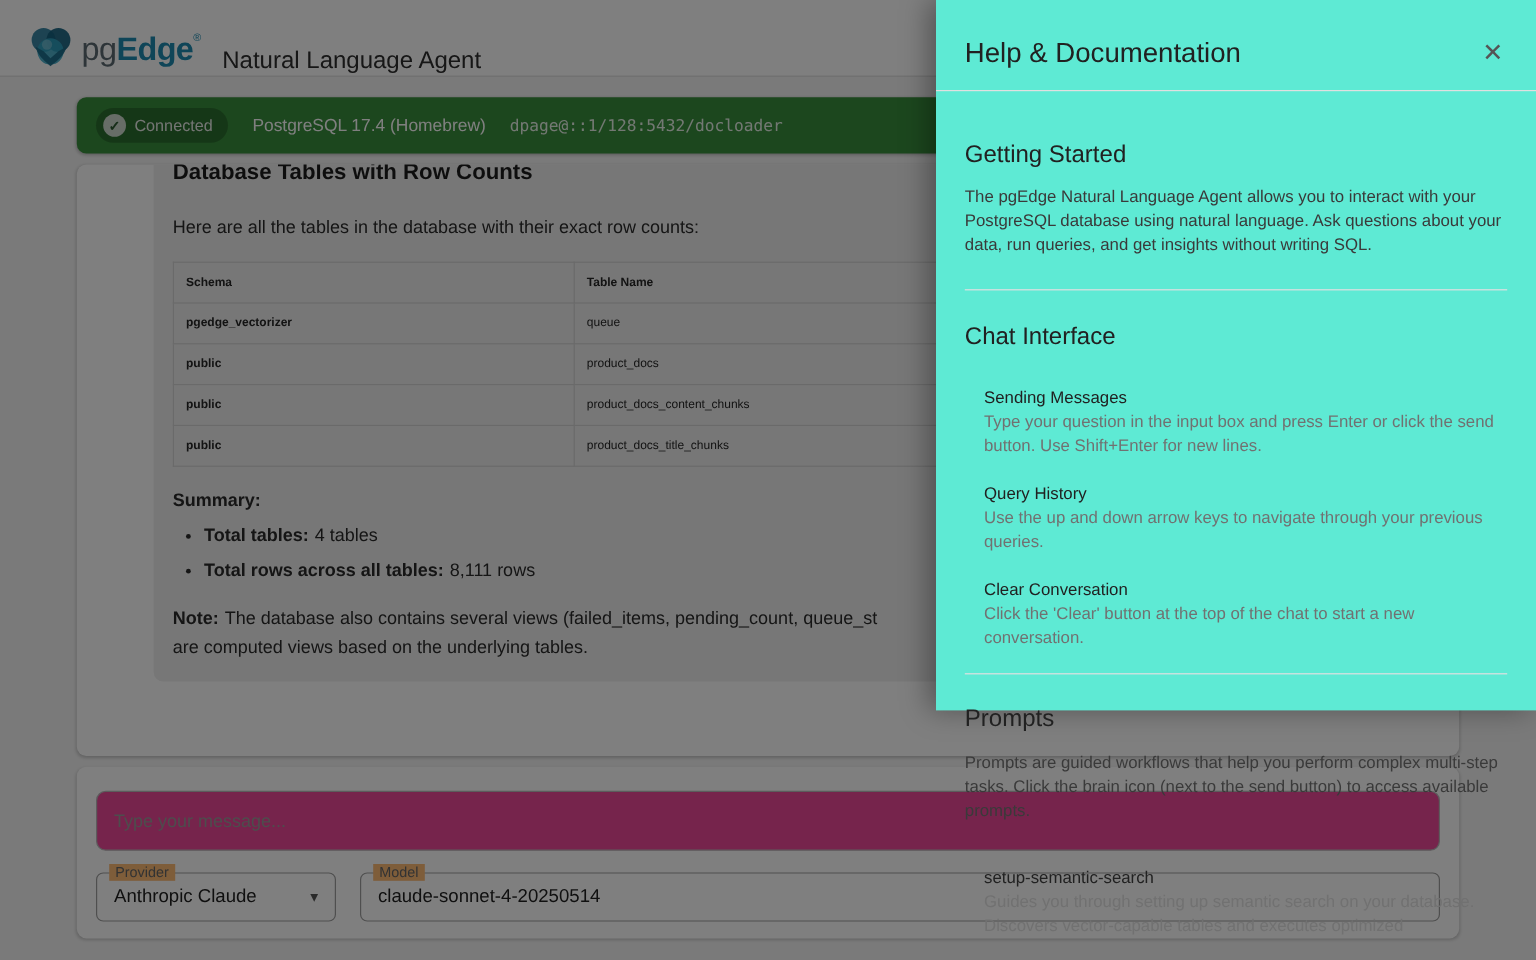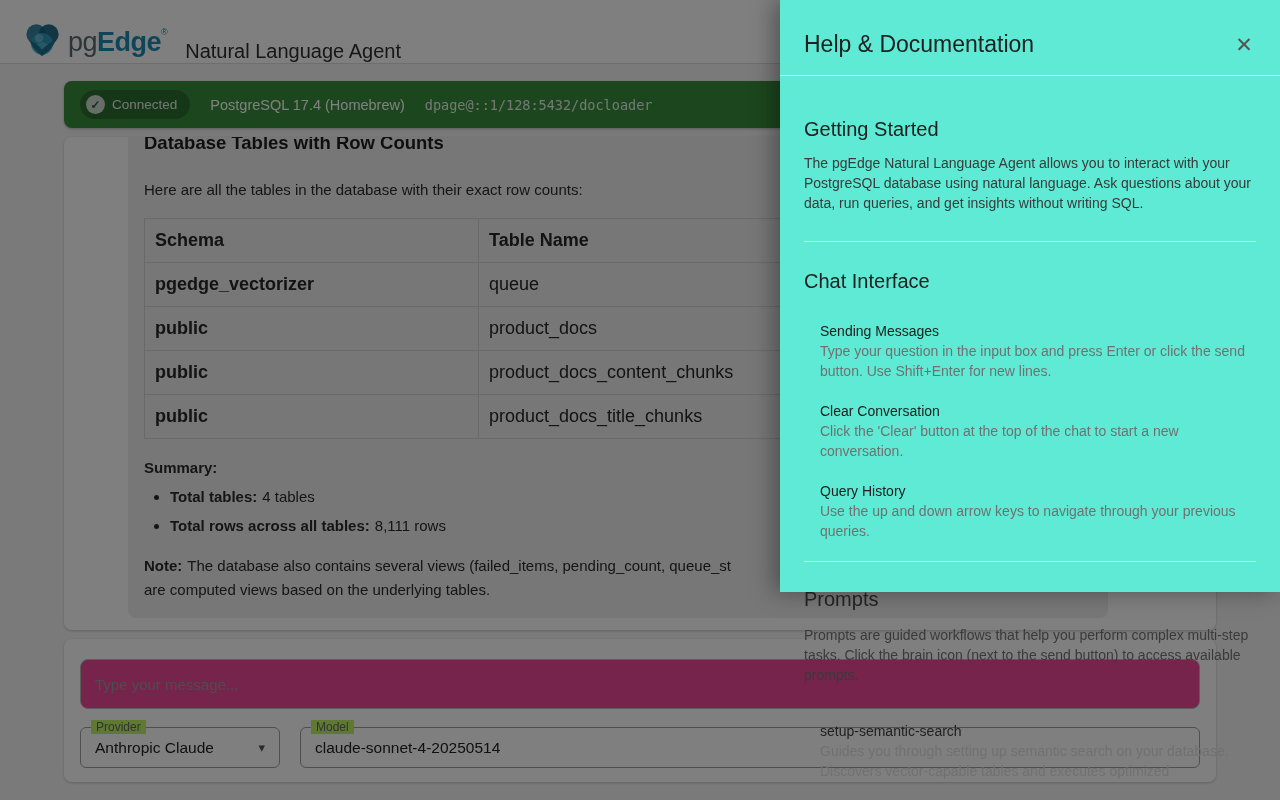--- a/index.html
+++ b/index.html
@@ -28,39 +28,39 @@
               font-family:"DejaVu Sans Mono", monospace; }
 
   .chat-card { position:absolute; left:64px; top:137px; width:1152px; height:493px; background:#ffffff;
                border-radius:8px; box-shadow:0 1px 3px rgba(0,0,0,0.2); overflow:hidden; padding:0 16px; }
   .bubble { margin-left:48px; margin-top:-22px; width:980px; background:#efefef; border-radius:8px;
             padding:16px; color:#2b2b2b; font-size:15px; }
   .bubble h3 { font-size:18.5px; line-height:24px; color:#1d1d1d; margin:0 0 24px; }
   .bubble .intro { line-height:21px; margin:0 0 18px; }
   .db-table { border-collapse:collapse; width:900px; margin:0 0 20px; }
   .db-table th, .db-table td { border:1px solid #d4d4d4; padding:11px 10px; text-align:left;
-                               font-size:18px; color:#262626; }
+                               font-size:10px; color:#262626; }
   .db-table th { font-weight:bold; }
   .db-table td.schema { font-weight:bold; }
   .db-table col.c1 { width:334px; }
   .summary-label { font-weight:bold; margin:0 0 12px; }
   .bubble ul { margin:0 0 20px; padding-left:26px; }
   .bubble li { margin-bottom:12px; line-height:17px; }
   .lbl { font-weight:bold; margin-right:5px; }
   .note { line-height:24px; }
 
   .input-card { position:absolute; left:64px; top:639px; width:1152px; height:143px; background:#ffffff;
                 border-radius:8px; box-shadow:0 1px 3px rgba(0,0,0,0.2); }
   .msg-input { position:absolute; left:16px; top:20px; width:1120px; height:50px; border:1px solid #b9b9b9;
                border-radius:8px; padding:0 14px; font-size:15px; font-family:"Liberation Sans",sans-serif;
                color:#333; background:#ec4899; outline:none; }
   .msg-input::placeholder { color:#9a9a9a; }
   .field { position:absolute; top:88px; height:41px; border:1px solid #9e9e9e; border-radius:6px;
            background:#fff; display:flex; align-items:center; }
-  .field .float-label { position:absolute; top:-8px; left:10px; background:#bef264; padding:0 5px;
+  .field .float-label { position:absolute; top:-8px; left:10px; background:#fdba74; padding:0 5px;
                         font-size:12px; color:#666; }
   .provider-field { left:16px; width:200px; padding:0 14px; justify-content:space-between; cursor:pointer; }
   .provider-value { font-size:15.5px; color:#212121; }
   .dd-arrow { color:#555; font-size:13px; }
   .model-field { left:236px; width:900px;align-items:center; }
   .model-input { border:none; outline:none; width:100%; height:100%; border-radius:6px; padding:0 14px;
                  font-size:15.5px; color:#212121; font-family:"Liberation Sans",sans-serif; background:transparent; }
 
   
   .backdrop { position:absolute; inset:0; background:rgba(0,0,0,0.5); z-index:50; }
@@ -192,26 +192,26 @@
       </section>
       <hr class="hr hr-a">
 
       <section class="sec-2">
         <div class="help-h2">Chat Interface</div>
         <div class="help-item">
           <div class="item-title">Sending Messages</div>
           <div class="item-desc">Type your question in the input box and press Enter or click the send button. Use Shift+Enter for new lines.</div>
         </div>
         <div class="help-item">
+          <div class="item-title">Query History</div>
+          <div class="item-desc">Use the up and down arrow keys to navigate through your previous queries.</div>
+        </div>
+        <div class="help-item">
           <div class="item-title">Clear Conversation</div>
           <div class="item-desc">Click the 'Clear' button at the top of the chat to start a new conversation.</div>
-        </div>
-        <div class="help-item">
-          <div class="item-title">Query History</div>
-          <div class="item-desc">Use the up and down arrow keys to navigate through your previous queries.</div>
         </div>
       </section>
       <hr class="hr hr-b">
 
       <section class="sec-3">
         <div class="help-h2">Prompts</div>
         <p class="help-p">Prompts are guided workflows that help you perform complex multi-step tasks. Click the brain icon (next to the send button) to access available prompts.</p>
         <div class="help-item">
           <div class="item-title">setup-semantic-search</div>
           <div class="item-desc">Guides you through setting up semantic search on your database. Discovers vector-capable tables and executes optimized</div>

